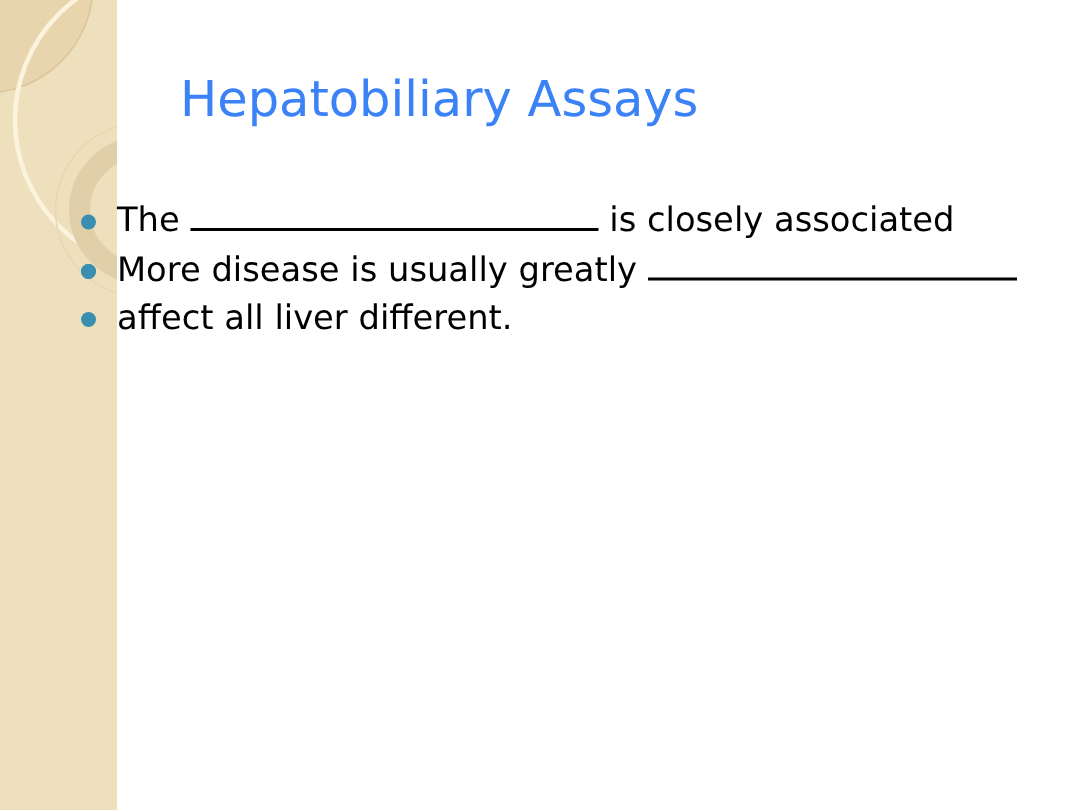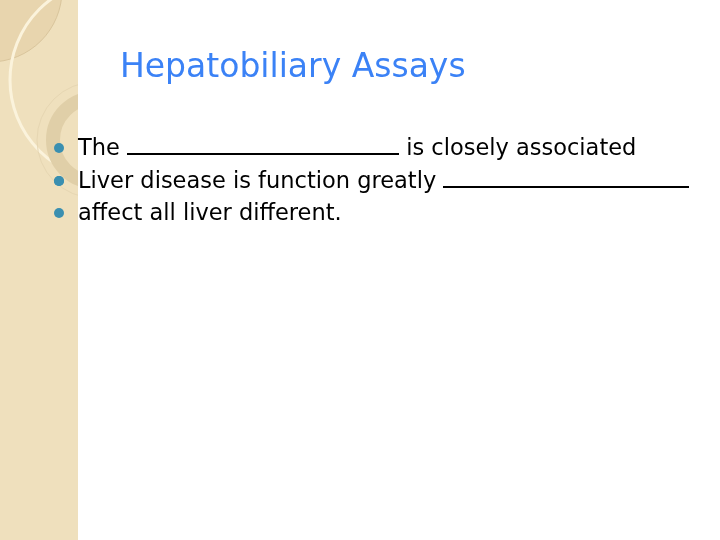--- a/index.html
+++ b/index.html
@@ -50,19 +50,19 @@
 <ul class="bullets">
   <li class="bullet">
     <span class="dot"></span>
     <div><span>The</span> <span class="blank" style="width:272px"></span> <span>is closely associated</span></div>
   </li>
   <li class="bullet">
     <span class="dot"></span>
   </li>
   <li class="bullet">
     <span class="dot"></span>
-    <div><span>Liver disease is function greatly</span> <span class="blank" style="width:246px"></span></div>
+    <div><span>More disease is usually greatly</span> <span class="blank" style="width:246px"></span></div>
   </li>
   <li class="bullet">
     <span class="dot"></span>
     <div>affect all liver different.</div>
   </li>
 </ul>
 
 </body></html>

